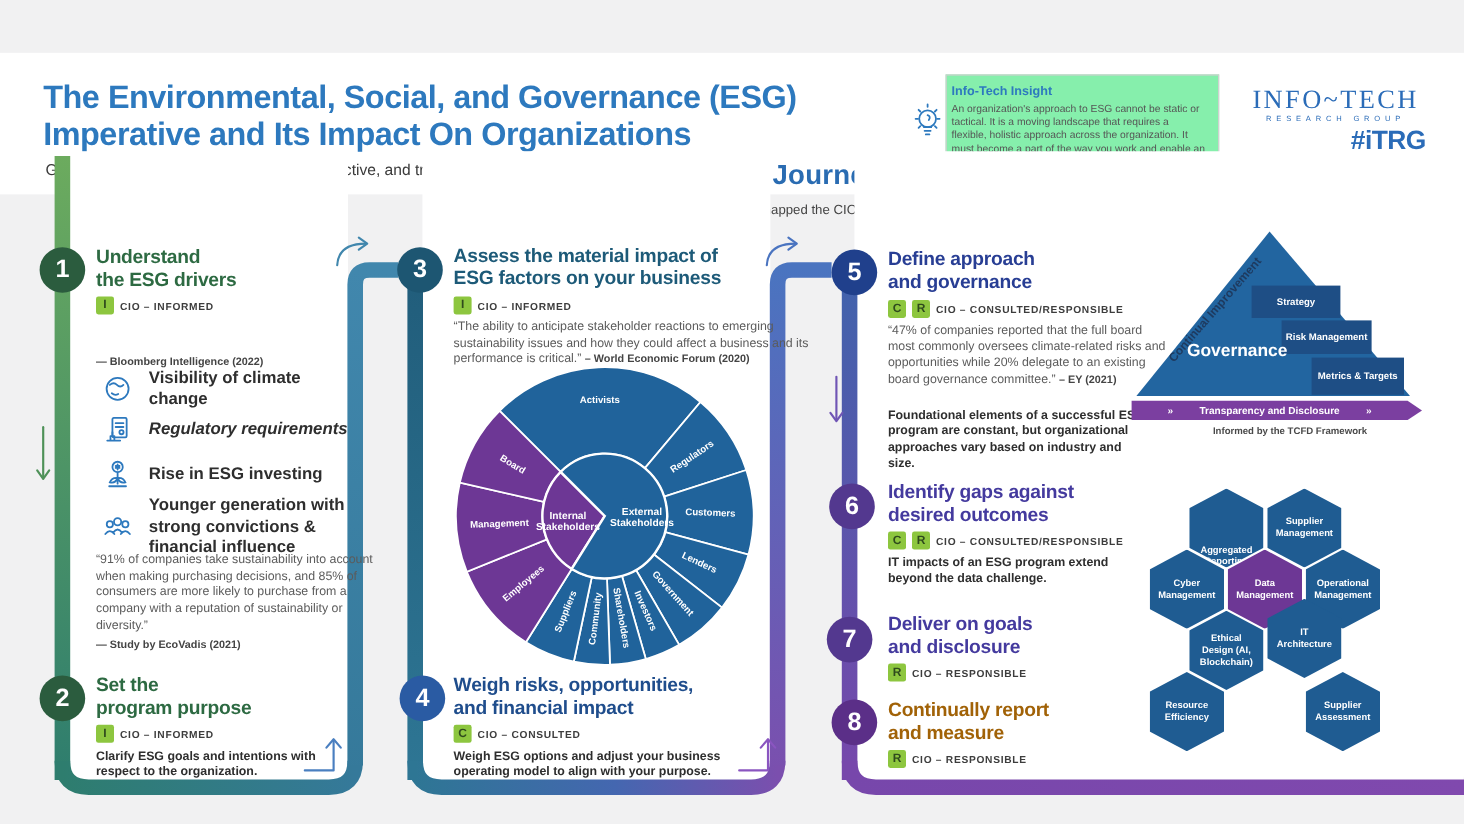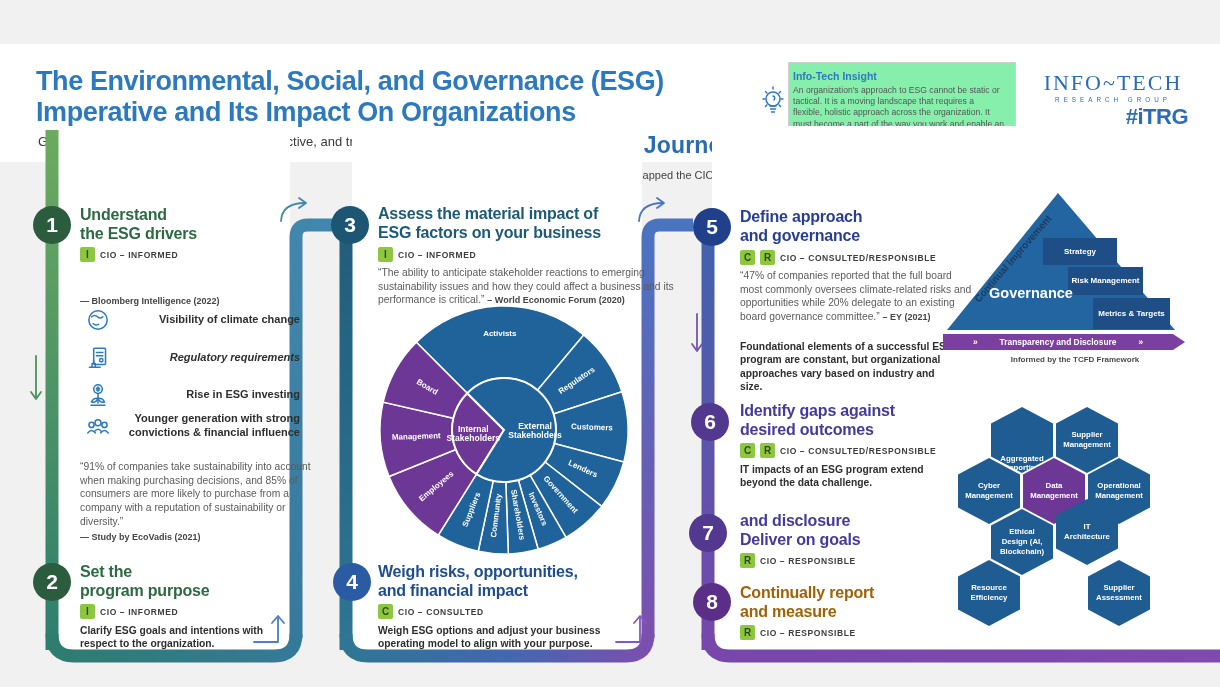--- a/index.html
+++ b/index.html
@@ -39,21 +39,21 @@
   .step-circle{position:absolute;width:38px;height:38px;border-radius:50%;color:#fff;
                font-size:21px;font-weight:bold;display:flex;align-items:center;justify-content:center;}
   .step-head{position:absolute;font-size:16px;font-weight:bold;line-height:1.18;letter-spacing:-0.2px;}
   .raci-row{position:absolute;display:flex;align-items:center;gap:5px;}
   .raci-label{font-size:8.5px;font-weight:bold;color:#3d3d3d;letter-spacing:0.6px;}
   .quote{position:absolute;font-size:10.3px;color:#5b5b5b;line-height:1.33;}
   .source{position:absolute;font-size:9px;color:#444;font-weight:bold;}
   .src-inline{font-size:9px;color:#444;font-weight:bold;}
   .note{position:absolute;font-size:10.3px;font-weight:bold;color:#2e2e2e;line-height:1.3;}
   .driver{position:absolute;display:flex;align-items:center;gap:12px;width:250px;}
-  .dlabel{font-size:11px;font-weight:bold;color:#2e2e2e;line-height:1.25;width:176px;text-align:right;}
+  .dlabel{font-size:14px;font-weight:bold;color:#2e2e2e;line-height:1.25;width:176px;}
 
   
   .pyr{position:absolute;left:930px;top:183px;width:290px;height:195px;}
   .pyr-label{position:absolute;color:#fff;font-size:8px;font-weight:bold;text-align:center;
              display:flex;align-items:center;justify-content:center;line-height:1.2;}
   .pyr-main{position:absolute;left:46px;top:102px;width:110px;color:#fff;font-size:14.5px;
             font-weight:bold;text-align:center;}
   .pyr-side{position:absolute;left:8px;top:70px;width:150px;text-align:center;color:#1e3a5f;
             font-size:10px;font-weight:bold;transform:rotate(-49deg);}
   .pyr-banner{position:absolute;left:13px;top:151px;width:230px;height:16px;display:flex;
@@ -338,22 +338,22 @@
     <div>desired outcomes</div>
   </div>
   <div class="raci-row" style="left:740px;top:443px;">
     <span class="badge">C</span>
     <span class="badge">R</span>
     <span class="raci-label">CIO – CONSULTED/RESPONSIBLE</span>
   </div>
   <div class="note" style="left:740px;top:463px;width:215px;">IT impacts of an ESG program extend beyond the data challenge.</div>
 
   <div class="step-head" style="left:740px;top:512px;width:210px;color:#443a9e;">
+    <div>Deliver on goals</div>
     <div>and disclosure</div>
-    <div>Deliver on goals</div>
   </div>
   <div class="raci-row" style="left:740px;top:553px;">
     <span class="badge">R</span>
     <span class="raci-label">CIO – RESPONSIBLE</span>
   </div>
 
   <div class="step-head" style="left:740px;top:584px;width:220px;color:#a16207;">
     <div>Continually report</div>
     <div>and measure</div>
   </div>

